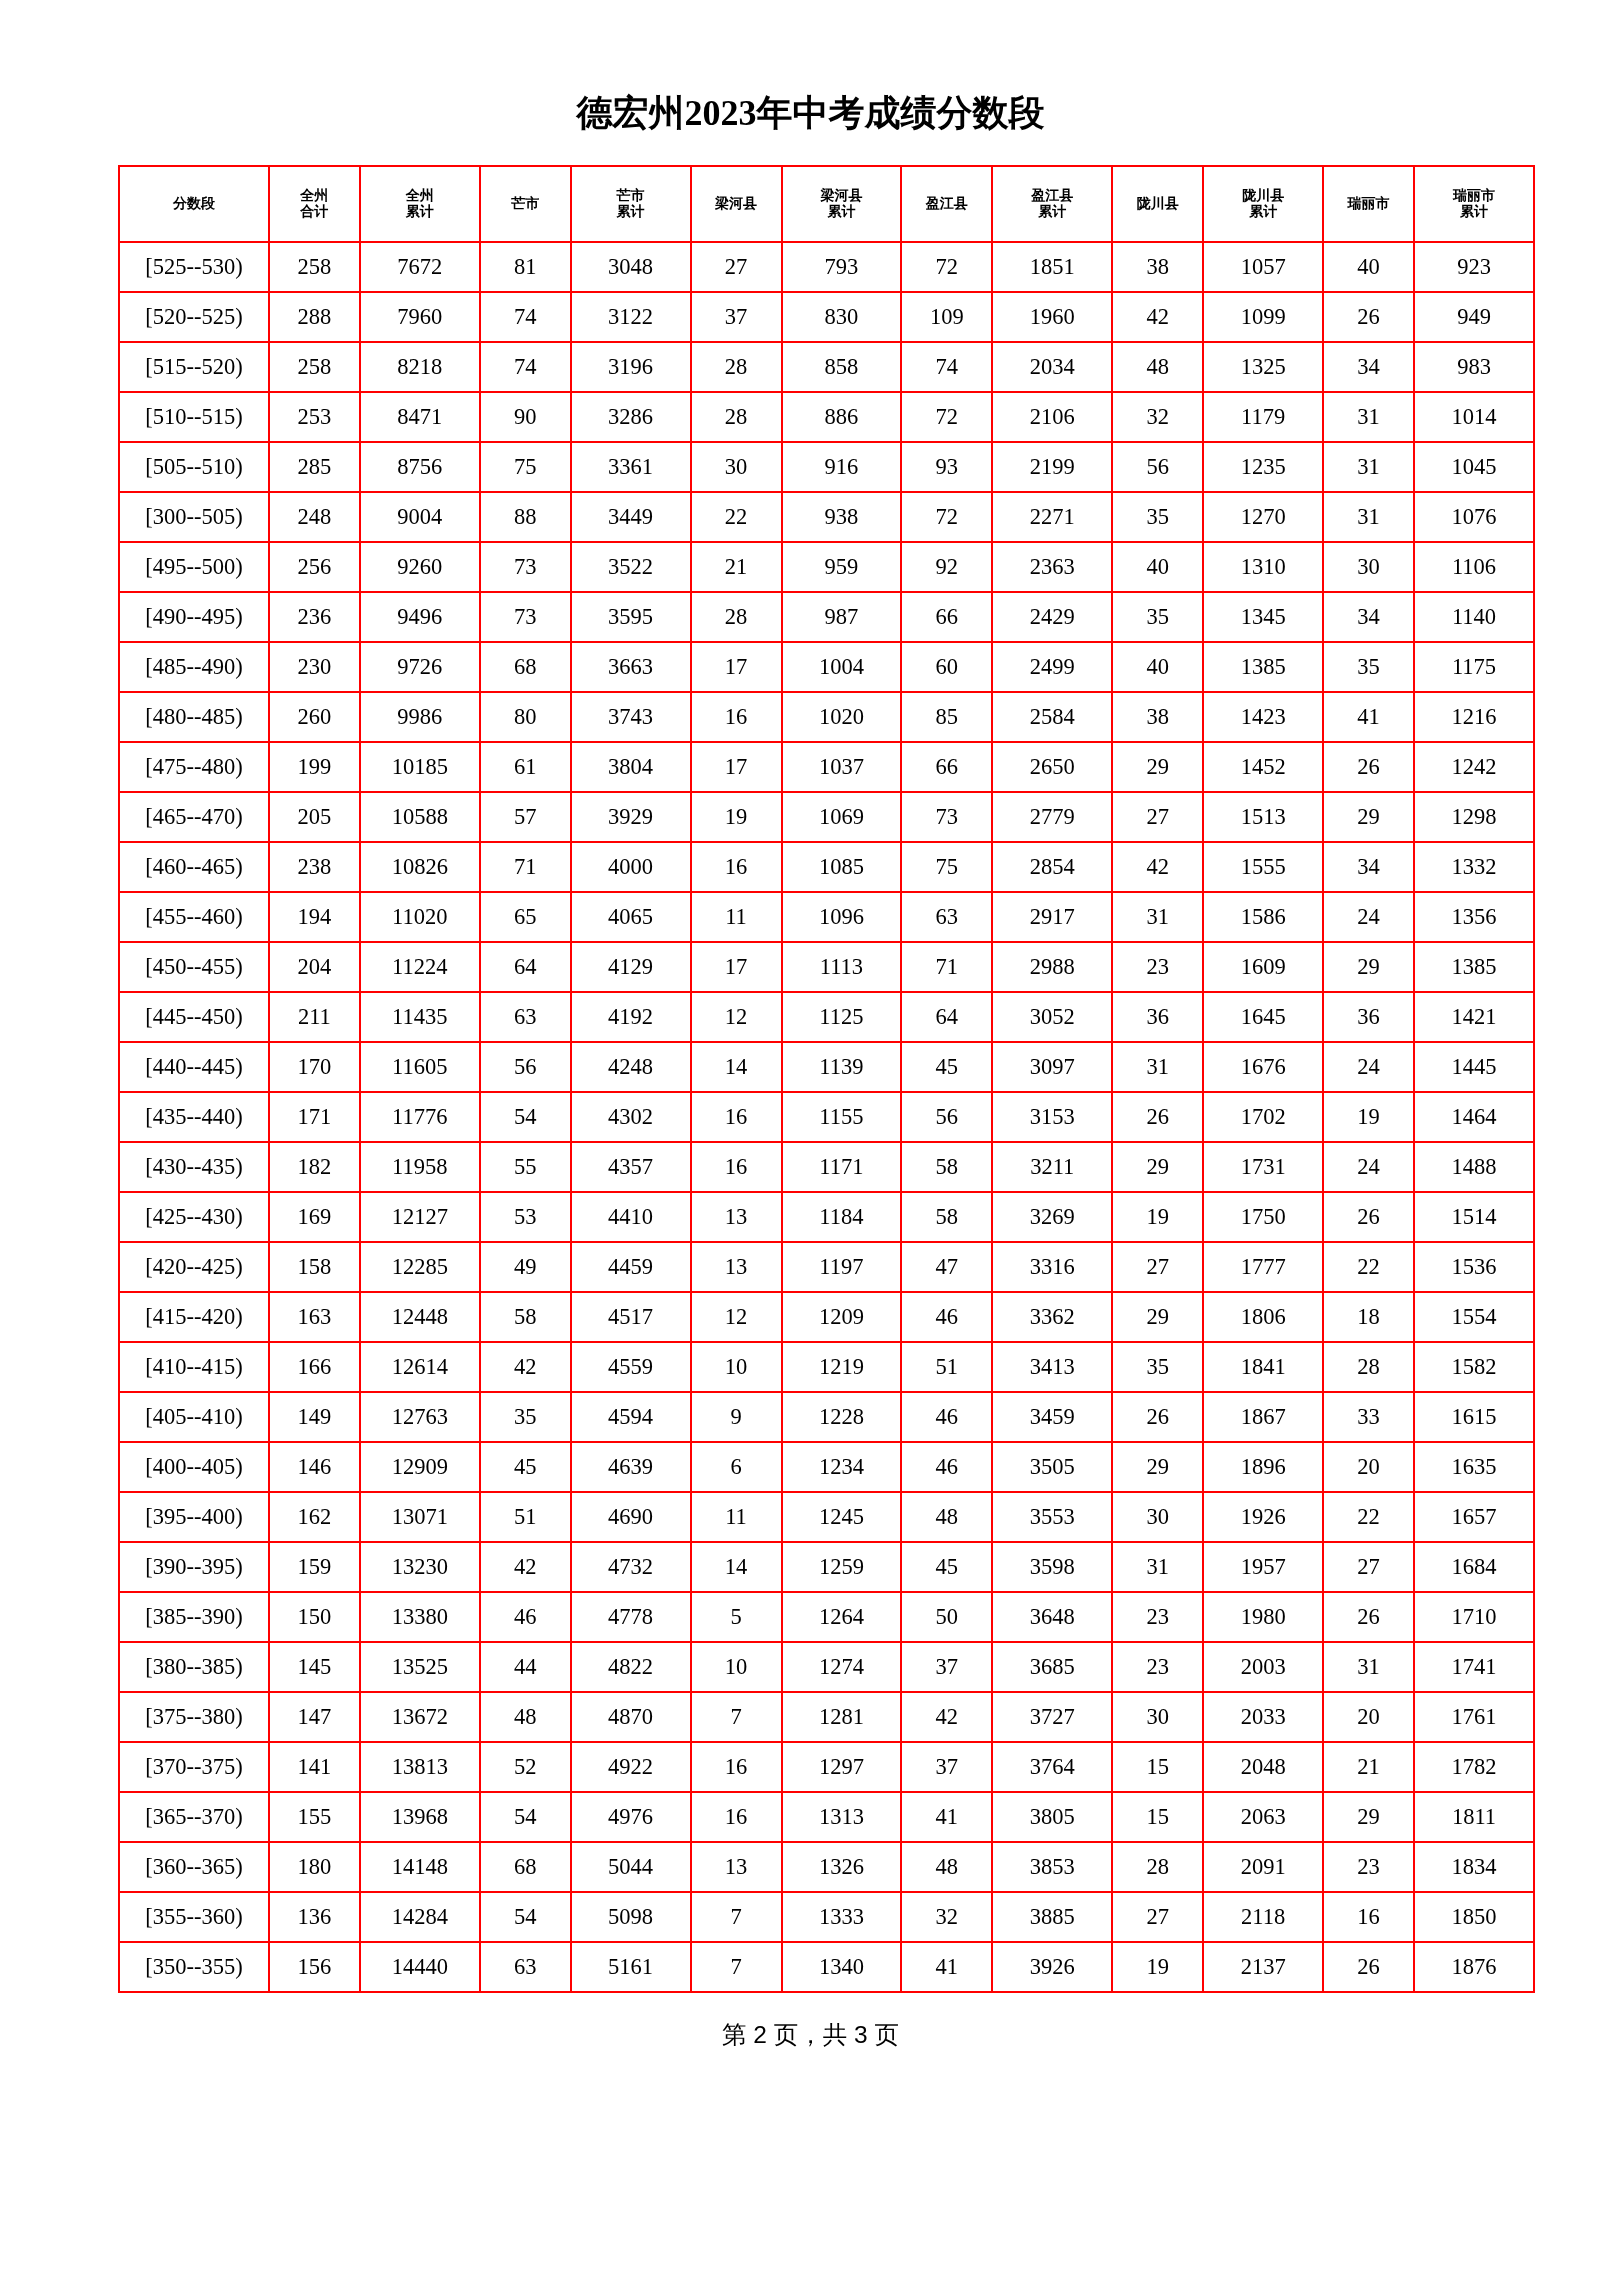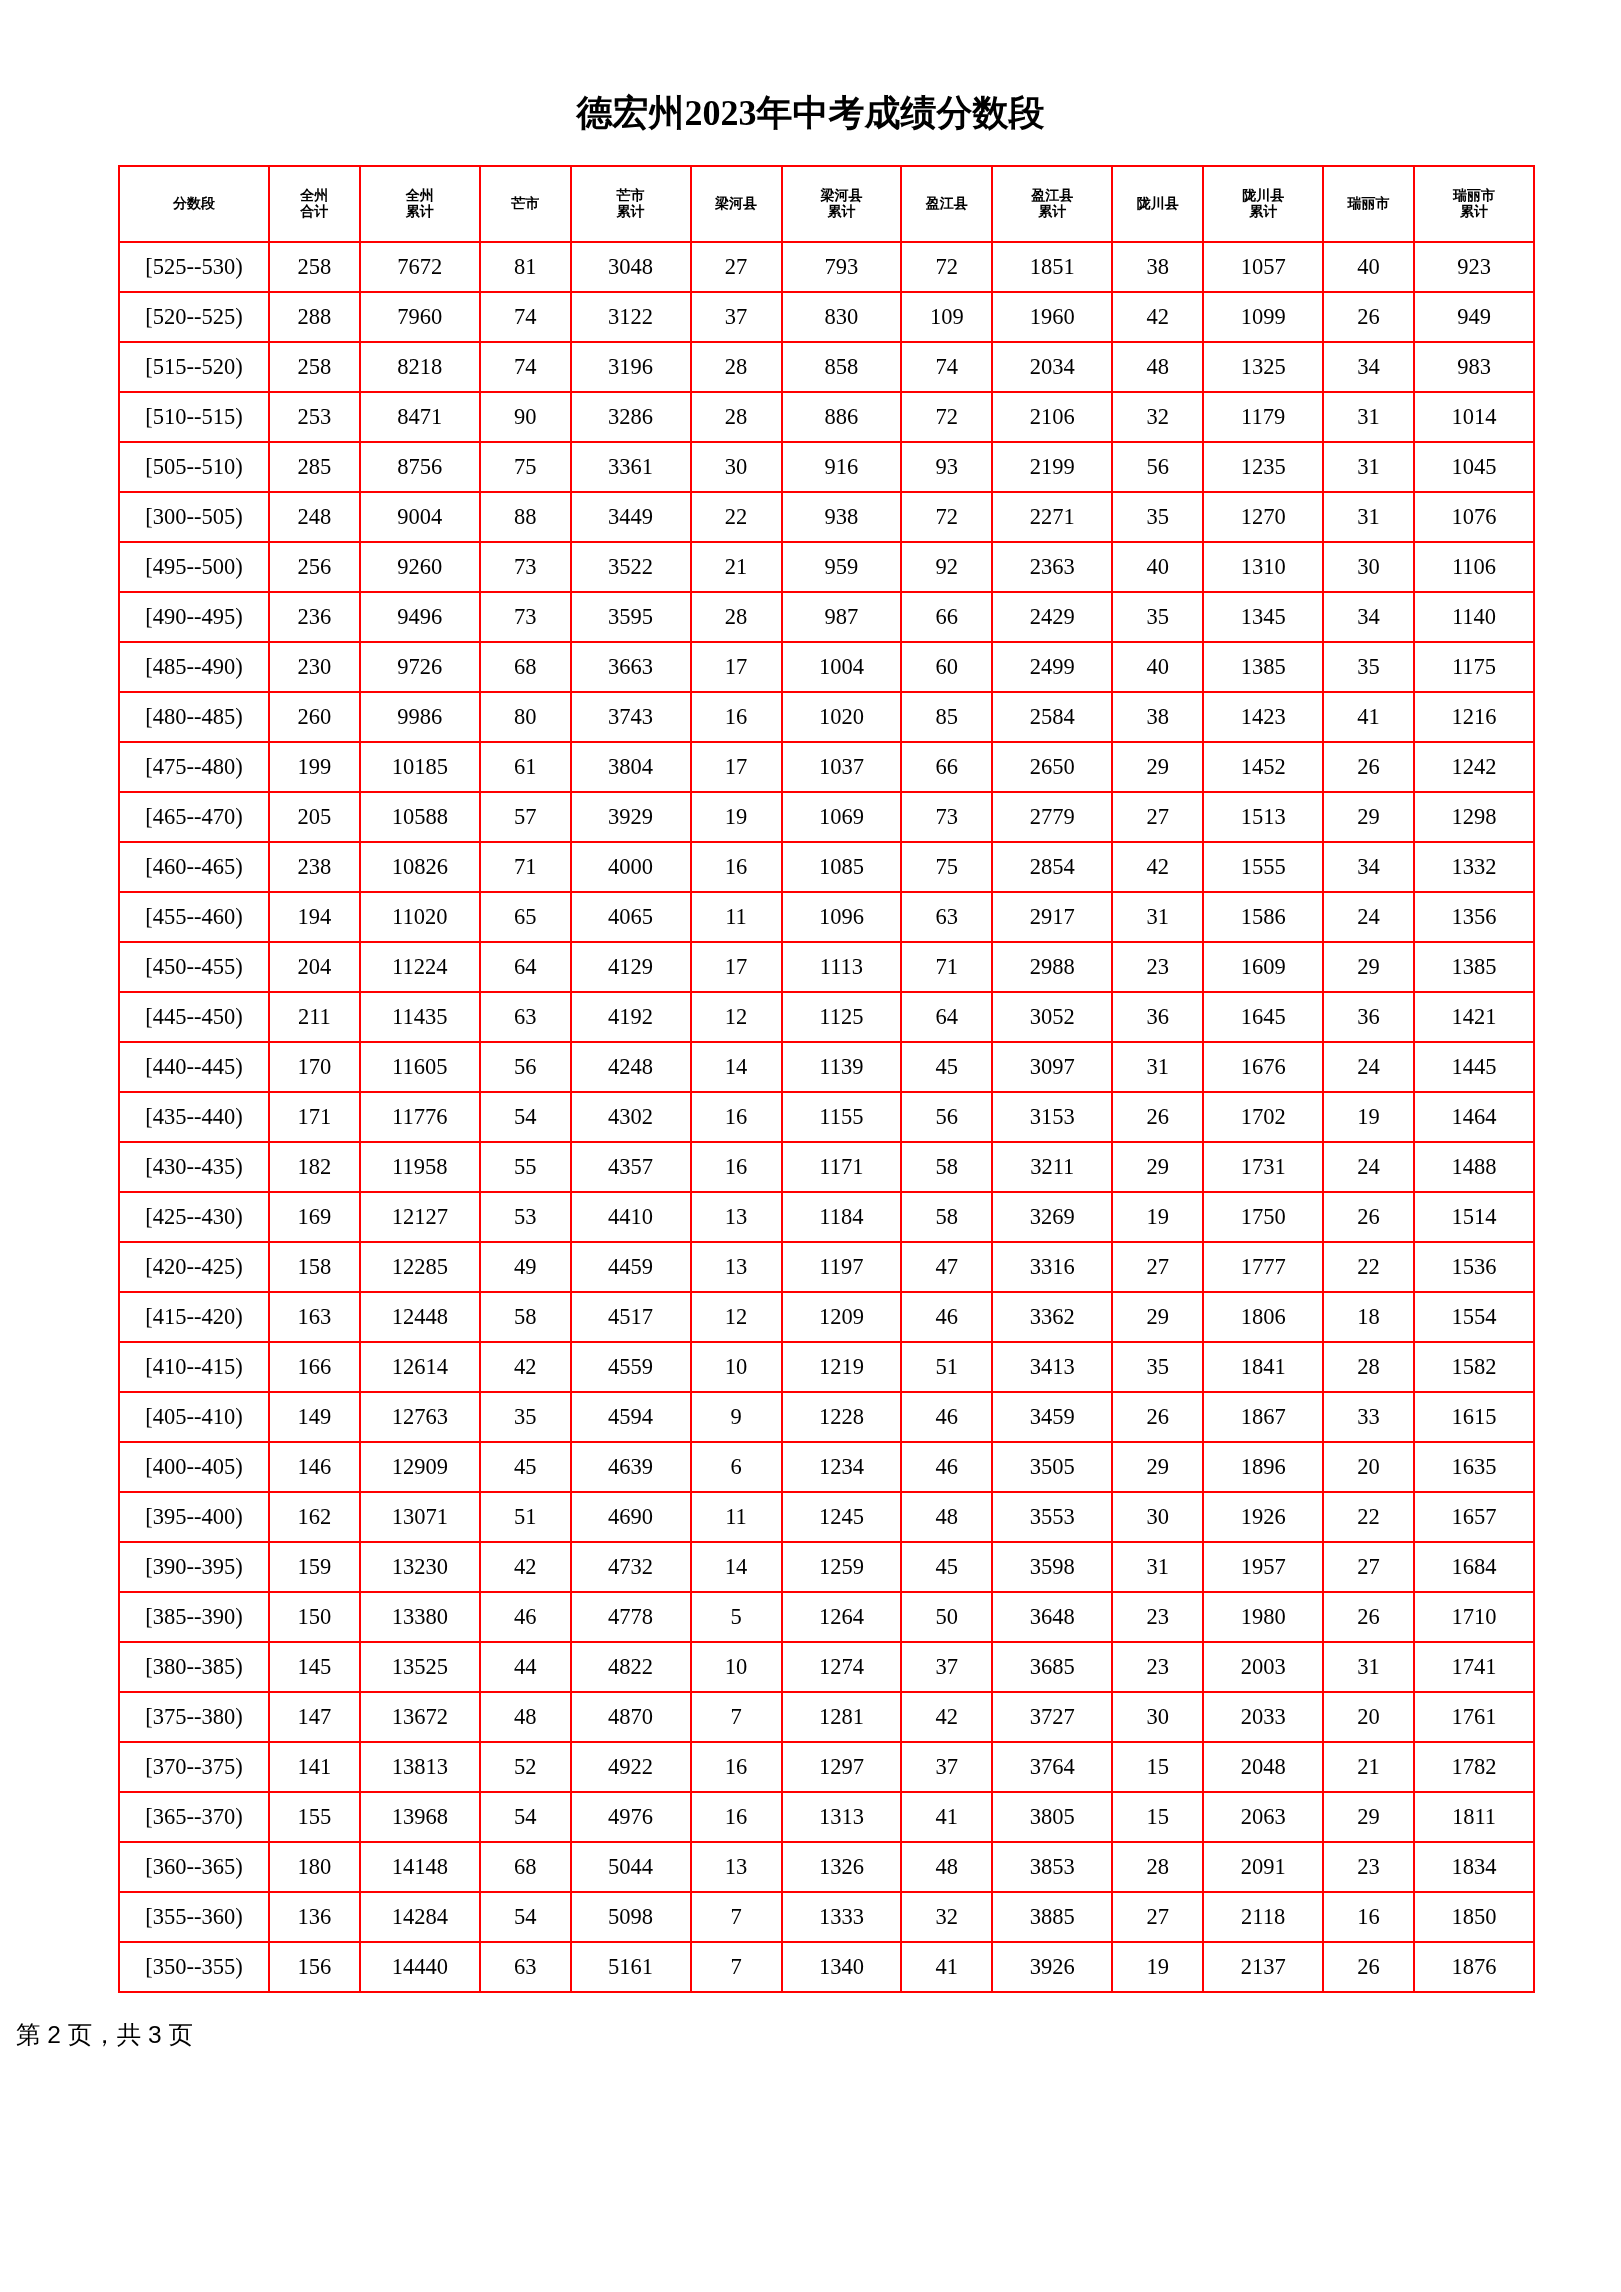--- a/index.html
+++ b/index.html
@@ -69,21 +69,21 @@
   table.score-table thead th .hdr-l2 { display: block; }
   table.score-table tbody td.range-cell {
     font-size: 22.5px;
     letter-spacing: 0px;
   }
   .col-range  { width: 145px; }
   .col-narrow { width: 88px; }
   .col-wide   { width: 116px; }
   .footer {
     margin-top: 25.5px;
-    text-align: left;
+    text-align: center;
     font-size: 24.5px;
     font-family: "Liberation Sans", "DejaVu Sans", sans-serif;
     color: #000000;
     padding-right: 0px;
   }
 </style>
 </head>
 <body>
 
 <div class="page">

